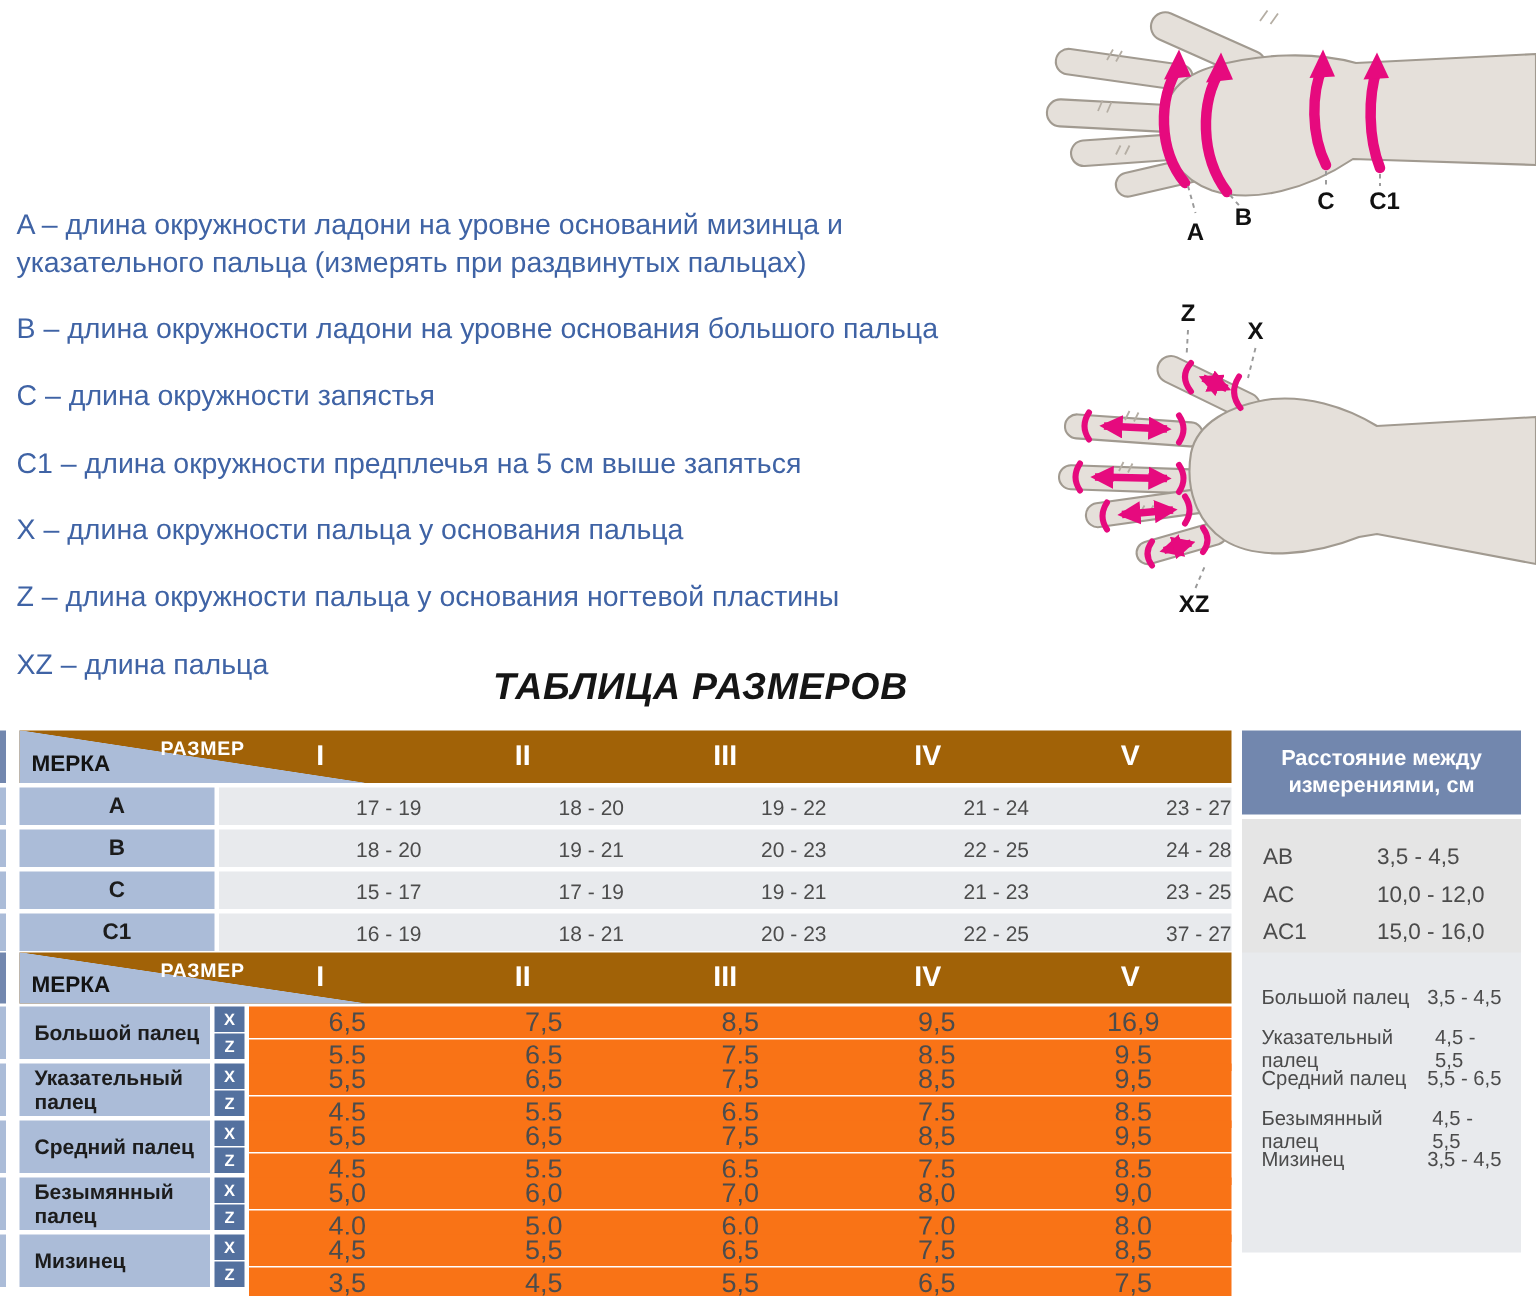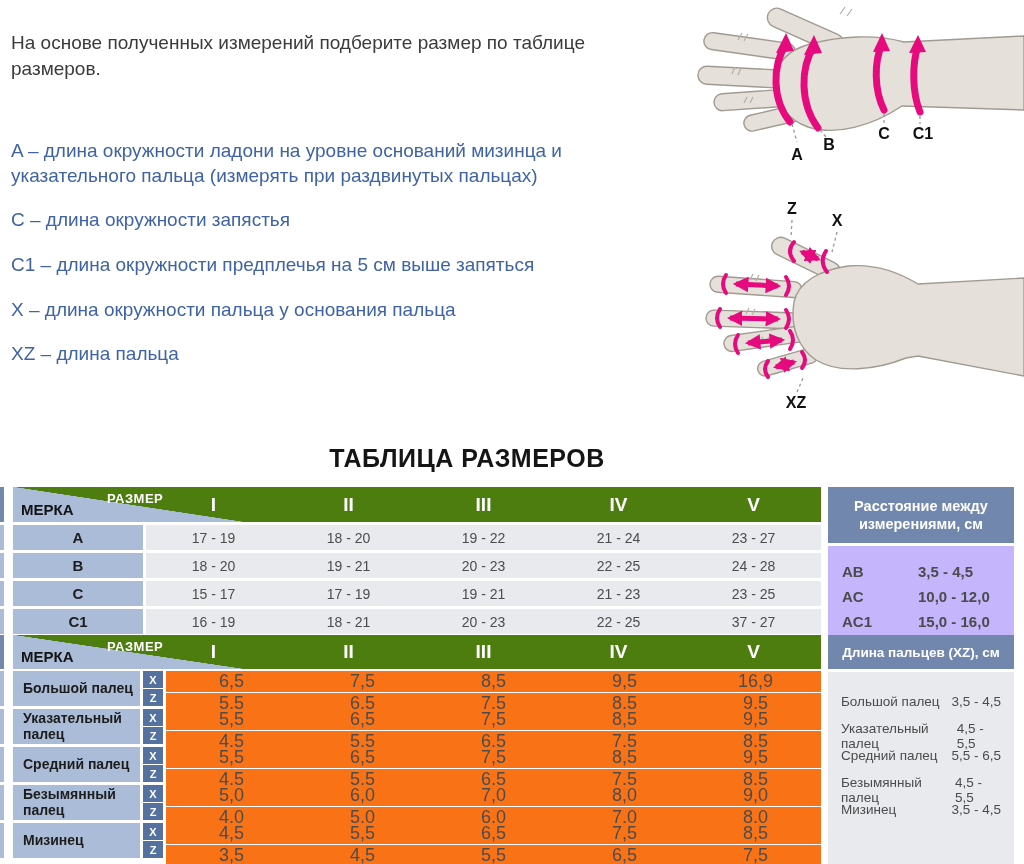--- a/index.html
+++ b/index.html
@@ -19,40 +19,40 @@
   .skin{fill:#E5E0DA;stroke:#A19A90;stroke-width:1.4;}
   .band{fill:none;stroke:#E60A7E;stroke-width:7;stroke-linecap:round;}
   .tick{fill:none;stroke:#E60A7E;stroke-width:4;stroke-linecap:round;}
   .arrowline{stroke:#E60A7E;stroke-width:5;stroke-linecap:butt;}
   .leader{stroke:#9a9a9a;stroke-width:1.3;stroke-dasharray:3 3;fill:none;}
   .dlabel{font-family:"Liberation Sans",sans-serif;font-size:16px;font-weight:bold;fill:#111;}
   .crease{fill:none;stroke:#b5aea4;stroke-width:1.2;}
 
   
   .table-title{position:absolute;left:0;top:444px;width:934px;text-align:center;
-               font-size:25px;font-weight:bold;color:#151515;letter-spacing:.5px;}
-
-  
-  .thead{position:relative;height:35px;background:#4d7c0f;margin-bottom:3px;}
+               font-size:25px;font-weight:bold;color:#151515;letter-spacing:.5px;font-style:italic;}
+
+  
+  .thead{position:relative;height:35px;background:#a16207;margin-bottom:3px;}
   .corner{position:absolute;left:0;top:0;width:230px;height:100%;}
   .corner-wedge{position:absolute;left:0;top:0;right:0;bottom:0;
                 background:linear-gradient(to bottom left, rgba(0,0,0,0) 49.4%, #ABBCD8 50%);}
   .corner-top{position:absolute;top:4px;left:94px;color:#fff;font-weight:bold;font-size:13px;letter-spacing:.5px;}
   .corner-bottom{position:absolute;bottom:4px;left:8px;color:#141414;font-weight:bold;font-size:15px;}
   .hcols{position:absolute;left:133px;right:0;top:0;height:100%;display:grid;
          grid-template-columns:repeat(5,1fr);align-items:center;justify-items:center;
          color:#fff;font-weight:bold;font-size:19px;}
 
   
   .table1{position:absolute;left:13px;top:487px;width:808px;}
   .t1-row{display:flex;height:25px;margin-bottom:3px;}
   .t1-label{width:130px;margin-right:3px;background:#ABBCD8;display:flex;align-items:center;justify-content:center;
             font-weight:bold;font-size:15px;color:#1c1c1c;}
   .t1-data{flex:1;background:#E8EAED;display:grid;grid-template-columns:repeat(5,1fr);
-           align-items:center;text-align:center;font-size:14px;color:#4c4c4c;}
+           align-items:center;text-align:right;font-size:14px;color:#4c4c4c;}
 
   
   .table2{position:absolute;left:13px;top:635px;width:808px;}
   .table2 .thead{height:34px;margin-bottom:2px;}
   .t2-group{display:flex;height:35px;margin-bottom:3px;}
   .t2-label{width:127px;margin-right:3px;background:#ABBCD8;display:flex;align-items:center;
             padding-left:10px;box-sizing:border-box;font-weight:bold;font-size:14px;color:#1c1c1c;line-height:1.1;}
   .t2-badges{width:20px;margin-right:3px;display:flex;flex-direction:column;gap:1px;}
   .t2-badge{flex:1;background:#54719F;color:#fff;font-weight:bold;font-size:11px;
             display:flex;align-items:center;justify-content:center;}
@@ -64,42 +64,43 @@
   .edge{position:absolute;left:0;width:4px;}
   .edge .e-head{background:#7287AE;}
   .edge .e-row{background:#ABBCD8;}
 
   
   .panel{position:absolute;left:828px;width:186px;}
   .panel-head{background:#7287AE;color:#fff;font-weight:bold;text-align:center;
               display:flex;align-items:center;justify-content:center;margin-bottom:3px;}
   .panel1{top:487px;}
   .panel1 .panel-head{height:56px;font-size:14.5px;line-height:1.25;padding:0 10px;}
-  .panel1 .panel-body{height:96px;background:#c4b5fd;padding:13px 0 0 14px;box-sizing:content-box;font-weight:bold;}
+  .panel1 .panel-body{height:96px;background:#e5e5e5;padding:13px 0 0 14px;box-sizing:content-box;}
   .p1-row{display:flex;font-size:15px;color:#4b4b4b;line-height:25px;}
   .p1-row .p1-label{width:76px;}
   .panel2{top:635px;}
   .panel2 .panel-head{height:34px;font-size:13.5px;}
   .panel2 .panel-body{height:178px;background:#E8EAED;padding:22px 13px 0 13px;box-sizing:content-box;}
   .p2-row{display:flex;justify-content:space-between;font-size:13.5px;color:#4b4b4b;height:27px;align-items:flex-start;}
 </style>
 </head>
 <body>
 
 <div class="page">
 
   <div class="intro">
-    <p class="p2">На основе полученных измерений подберите размер по таблице размеров.</p>
   </div>
 
   <div class="defs">
     <div class="def-item">A – длина окружности ладони на уровне оснований мизинца и указательного пальца (измерять при раздвинутых пальцах)</div>
+    <div class="def-item">B – длина окружности ладони на уровне основания большого пальца</div>
     <div class="def-item">C – длина окружности запястья</div>
     <div class="def-item">C1 – длина окружности предплечья на 5 см выше запяться</div>
     <div class="def-item">X – длина окружности пальца у основания пальца</div>
+    <div class="def-item">Z – длина окружности пальца у основания ногтевой пластины</div>
     <div class="def-item">XZ – длина пальца</div>
   </div>
 
   <svg class="hand1" viewBox="0 0 344 170">
 
     <rect class="skin" x="88" y="6" width="82" height="19" rx="9.5" transform="rotate(24 92 15)"></rect>
     <rect class="skin" x="24" y="32" width="92" height="17" rx="8.5" transform="rotate(8 28 40)"></rect>
     <rect class="skin" x="18" y="66" width="98" height="18" rx="9" transform="rotate(3 22 74)"></rect>
     <rect class="skin" x="34" y="94" width="86" height="17" rx="8.5" transform="rotate(-4 38 102)"></rect>
     <rect class="skin" x="64" y="116" width="60" height="16" rx="8" transform="rotate(-13 68 124)"></rect>
@@ -393,21 +394,20 @@
           <div>4,5</div>
           <div>5,5</div>
           <div>6,5</div>
           <div>7,5</div>
         </div>
       </div>
     </div>
   </div>
 
   <div class="panel panel2">
-    <div class="panel-head">Длина пальцев (XZ), см</div>
     <div class="panel-body">
       <div class="p2-row">
         <span>Большой палец</span>
         <span>3,5 - 4,5</span>
       </div>
       <div class="p2-row">
         <span>Указательный палец</span>
         <span>4,5 - 5,5</span>
       </div>
       <div class="p2-row">

